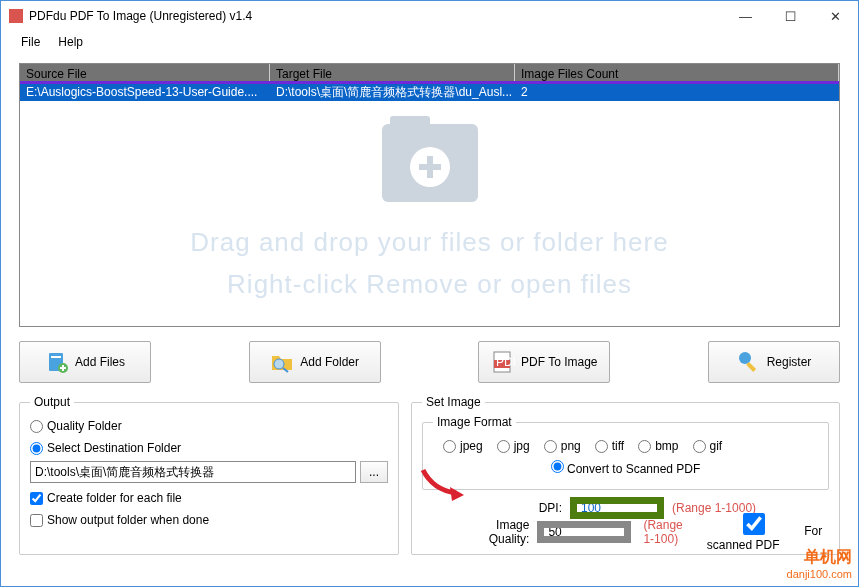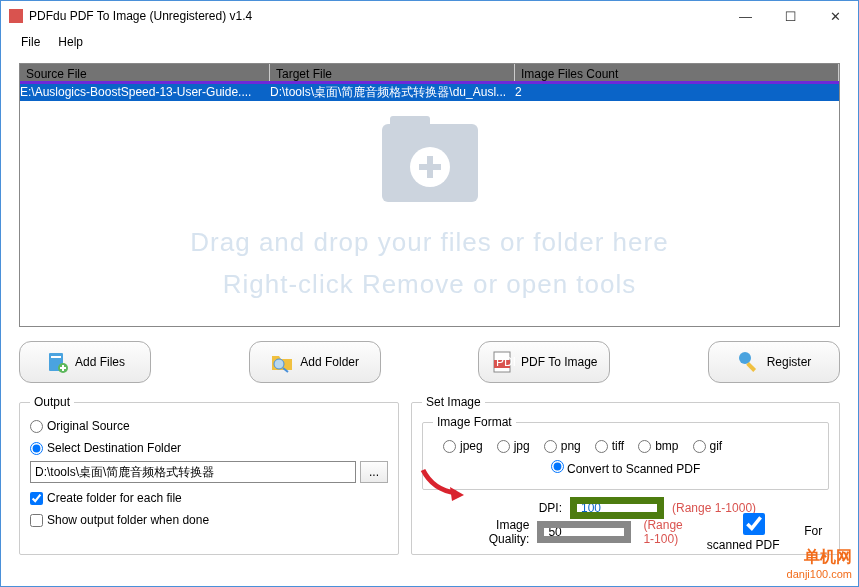--- a/index.html
+++ b/index.html
@@ -16,33 +16,33 @@
 
 .content { padding: 10px 18px 0 18px; }
 
 .table-wrap { border: 1px solid #888; height: 264px; background: #fff; position: relative; overflow: hidden; }
 .table-head { display: flex; height: 20px; background: #737373; border-bottom: 3px solid #6d28d9; }
 .table-head div { border-right: 1px solid #ccc; padding-left: 6px; line-height: 20px; }
 .col-source { width: 250px; }
 .col-target { width: 245px; }
 .col-count { flex: 1; }
 .table-row { display: flex; height: 17px; background: #0a64c8; color: #fff; }
-.table-row div { line-height: 17px; white-space: nowrap; overflow: hidden; }
+.table-row div { padding-left: 6px; line-height: 17px; white-space: nowrap; overflow: hidden; }
 
 .drop-bg { position: absolute; top: 60px; left: 0; right: 0; text-align: center; pointer-events: none; }
 .drop-folder { width: 96px; height: 78px; margin: 0 auto 20px; background: #ccd4de; border-radius: 6px; position: relative; }
 .drop-folder::before { content: ""; position: absolute; top: -8px; left: 8px; width: 40px; height: 10px; background: #ccd4de; border-radius: 3px 3px 0 0; }
 .drop-plus { position: absolute; top: 50%; left: 50%; width: 40px; height: 40px; margin: -16px 0 0 -20px; background: #fff; border-radius: 50%; }
 .drop-plus::before, .drop-plus::after { content: ""; position: absolute; background: #ccd4de; top: 50%; left: 50%; }
 .drop-plus::before { width: 22px; height: 6px; margin: -3px 0 0 -11px; }
 .drop-plus::after { width: 6px; height: 22px; margin: -11px 0 0 -3px; }
 .drop-text { color: #d7e3ef; font-size: 26px; font-weight: 400; line-height: 1.6; letter-spacing: 1px; font-family: Arial, sans-serif; }
 
 .btn-row { display: flex; justify-content: space-between; padding: 14px 0 12px; gap: 0; }
-.btn { width: 132px; height: 42px; border: 1px solid #adadad; background: linear-gradient(#fdfdfd,#ececec); display: flex; align-items: center; justify-content: center; gap: 6px; border-radius: 12px; }
+.btn { width: 132px; height: 42px; border: 1px solid #adadad; background: linear-gradient(#fdfdfd,#ececec); display: flex; align-items: center; justify-content: center; gap: 6px; border-radius: 2px; }
 .btn-icon { width: 24px; height: 24px; display: flex; align-items: center; justify-content: center; }
 
 .bottom { display: flex; gap: 12px; }
 fieldset { border: 1px solid #ccc; padding: 6px 10px 10px 10px; border-radius: 2px; }
 legend { padding: 0 4px; }
 
 .output-fs { width: 380px; }
 .output-fs .row { display: flex; align-items: center; height: 22px; gap: 4px; }
 .dest-row { display: flex; gap: 4px; margin: 2px 0 4px 0; }
 .dest-row input { flex: 1; height: 22px; border: 1px solid #888; padding-left: 4px; }
@@ -97,21 +97,21 @@
     <div class="table-row">
       <div class="col-source">E:\Auslogics-BoostSpeed-13-User-Guide....</div>
       <div class="col-target">D:\tools\桌面\简鹿音频格式转换器\du_Ausl...</div>
       <div class="col-count">2</div>
     </div>
     <div class="drop-bg">
       <div class="drop-folder">
           <div class="drop-plus"></div>
         </div>
       <div class="drop-text">Drag and drop your files or folder here</div>
-      <div class="drop-text">Right-click Remove or open tools</div>
+      <div class="drop-text">Right-click Remove or open files</div>
     </div>
   </div>
 
   <div class="btn-row">
     <div class="btn">
       <span class="btn-icon">
           <svg width="24" height="24">
             <rect x="4" y="3" width="14" height="18" fill="#4aa3df" rx="1"></rect>
             <rect x="6" y="6" width="10" height="2" fill="#fff"></rect>
             <circle cx="18" cy="18" r="5" fill="#5cb85c"></circle>
@@ -150,21 +150,21 @@
       <span>Register</span>
     </div>
   </div>
 
   <div class="bottom">
     <fieldset class="output-fs">
       <legend>Output</legend>
       <div class="row">
           <label>
             <input type="radio" name="out" style=""> 
-            <span>Original Source</span>
+            <span>Quality Folder</span>
           </label>
         </div>
       <div class="row">
           <label>
             <input type="radio" name="out" checked="" style=""> 
             <span>Select Destination Folder</span>
           </label>
         </div>
       <div class="dest-row">
         <input type="text" value="D:\tools\桌面\简鹿音频格式转换器" style="">

